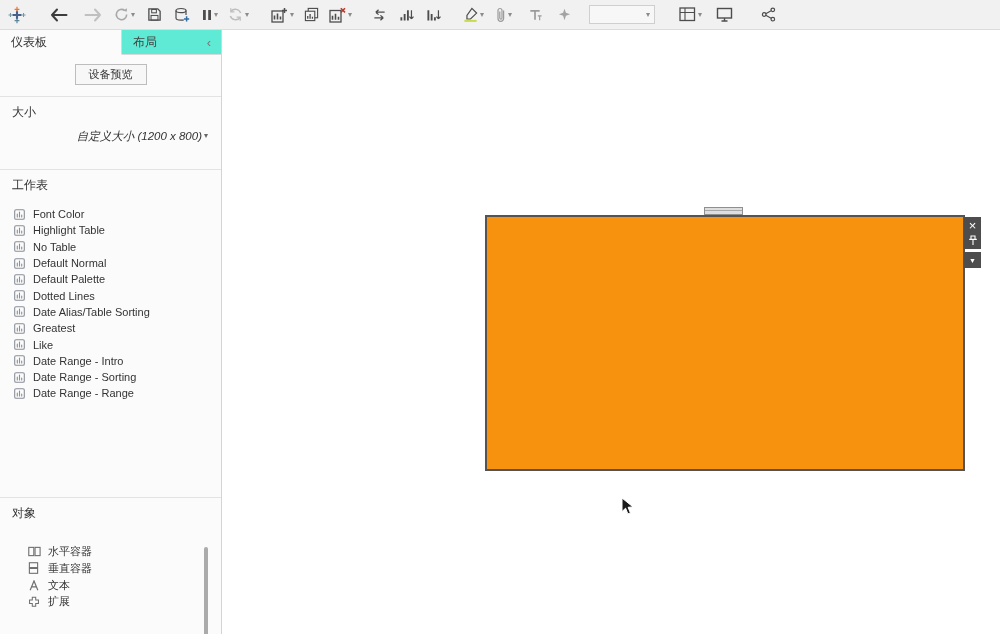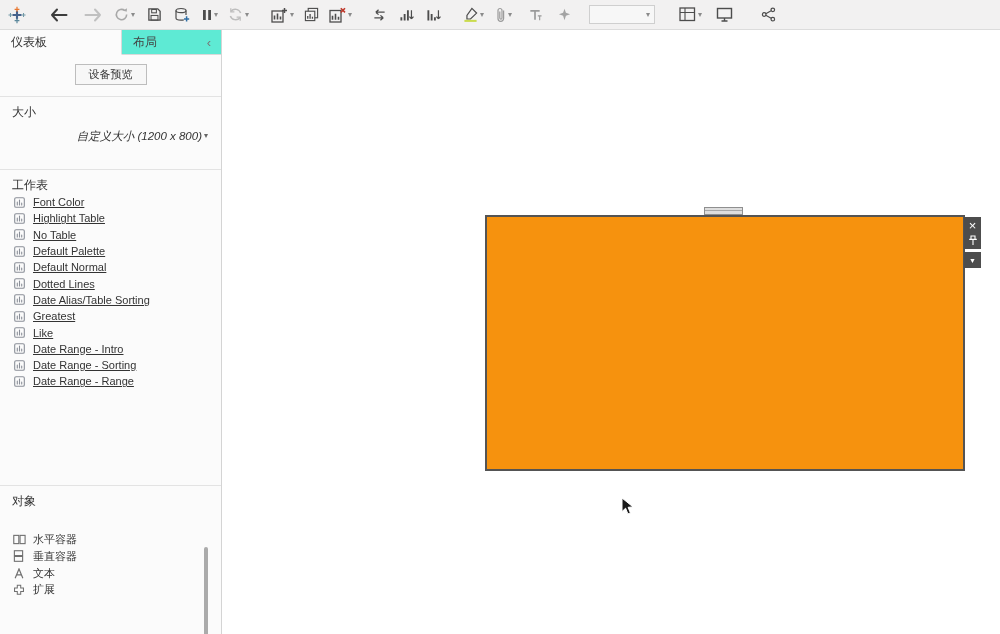--- a/index.html
+++ b/index.html
@@ -30,27 +30,27 @@
     display:flex; align-items:center; height:100%; }
   .device-btn { display:block; margin:9px auto 11px; height:21px; padding:0 13px;
     background:#f7f7f7; border:1px solid #bdbdbd; font-size:11px; color:#333;
     font-family:inherit; }
   .hdivider { height:1px; background:#e3e3e3; }
   .section-label { font-size:12px; color:#333; padding:7px 12px 0; }
   .size-select { margin:4px 6px 9px; height:22px; display:flex; align-items:center;
     justify-content:flex-end; padding:0 7px; font-size:11.5px; color:#333;font-style:italic; }
   .size-select .caret { color:#666; }
   .gap13 { height:13px; }
-  .ws-list { margin-top:0;text-decoration:underline; }
+  .ws-list { margin-top:12px; }
   .ws-item { display:flex; align-items:center; height:16.3px; padding-left:14px;
     font-size:11px; color:#333; }
   .ws-item .icon { display:inline-flex; width:12px; margin-right:7px; }
   .panel-spacer { height:95px; }
   .obj-list { margin-top:22px; }
-  .obj-item { display:flex; align-items:center; height:16.6px; padding-left:13px;
+  .obj-item { display:flex; align-items:center; height:16.6px; padding-left:28px;
     font-size:11px; color:#333; }
   .obj-item .icon { display:inline-flex; width:14px; margin-right:6px; justify-content:flex-start; }
   .panel-scrollbar { position:absolute; left:204px; top:517px; width:4px; height:117px;
     background:#ababab; border-radius:2px; }
 
   
   .canvas { position:absolute; left:222px; top:30px; right:0; bottom:0; background:#fff; }
   .selected-object { position:absolute; left:263px; top:185px; width:480px; height:256px;
     background:#F6920E; border:2px solid #545454; }
   .drag-handle { position:absolute; left:482px; top:177px; width:39px; height:8px;
@@ -279,30 +279,30 @@
           </span>
           <span>No Table</span>
         </div>
         <div class="ws-item">
           <span class="icon">
             <svg width="11" height="11" viewBox="0 0 12 12">
               <rect x="0.75" y="0.75" width="10.5" height="10.5" rx="1.5" fill="none" stroke="#8a8f98" stroke-width="1.2"></rect>
               <path d="M3.6 8.6v-3M6 8.6V3.4M8.4 8.6v-2" stroke="#8a8f98" stroke-width="1.2" stroke-linecap="round"></path>
             </svg>
           </span>
+          <span>Default Normal</span>
+        </div>
+        <div class="ws-item">
+          <span class="icon">
+            <svg width="11" height="11" viewBox="0 0 12 12">
+              <rect x="0.75" y="0.75" width="10.5" height="10.5" rx="1.5" fill="none" stroke="#8a8f98" stroke-width="1.2"></rect>
+              <path d="M3.6 8.6v-3M6 8.6V3.4M8.4 8.6v-2" stroke="#8a8f98" stroke-width="1.2" stroke-linecap="round"></path>
+            </svg>
+          </span>
           <span>Default Palette</span>
-        </div>
-        <div class="ws-item">
-          <span class="icon">
-            <svg width="11" height="11" viewBox="0 0 12 12">
-              <rect x="0.75" y="0.75" width="10.5" height="10.5" rx="1.5" fill="none" stroke="#8a8f98" stroke-width="1.2"></rect>
-              <path d="M3.6 8.6v-3M6 8.6V3.4M8.4 8.6v-2" stroke="#8a8f98" stroke-width="1.2" stroke-linecap="round"></path>
-            </svg>
-          </span>
-          <span>Default Normal</span>
         </div>
         <div class="ws-item">
           <span class="icon">
             <svg width="11" height="11" viewBox="0 0 12 12">
               <rect x="0.75" y="0.75" width="10.5" height="10.5" rx="1.5" fill="none" stroke="#8a8f98" stroke-width="1.2"></rect>
               <path d="M3.6 8.6v-3M6 8.6V3.4M8.4 8.6v-2" stroke="#8a8f98" stroke-width="1.2" stroke-linecap="round"></path>
             </svg>
           </span>
           <span>Dotted Lines</span>
         </div>

